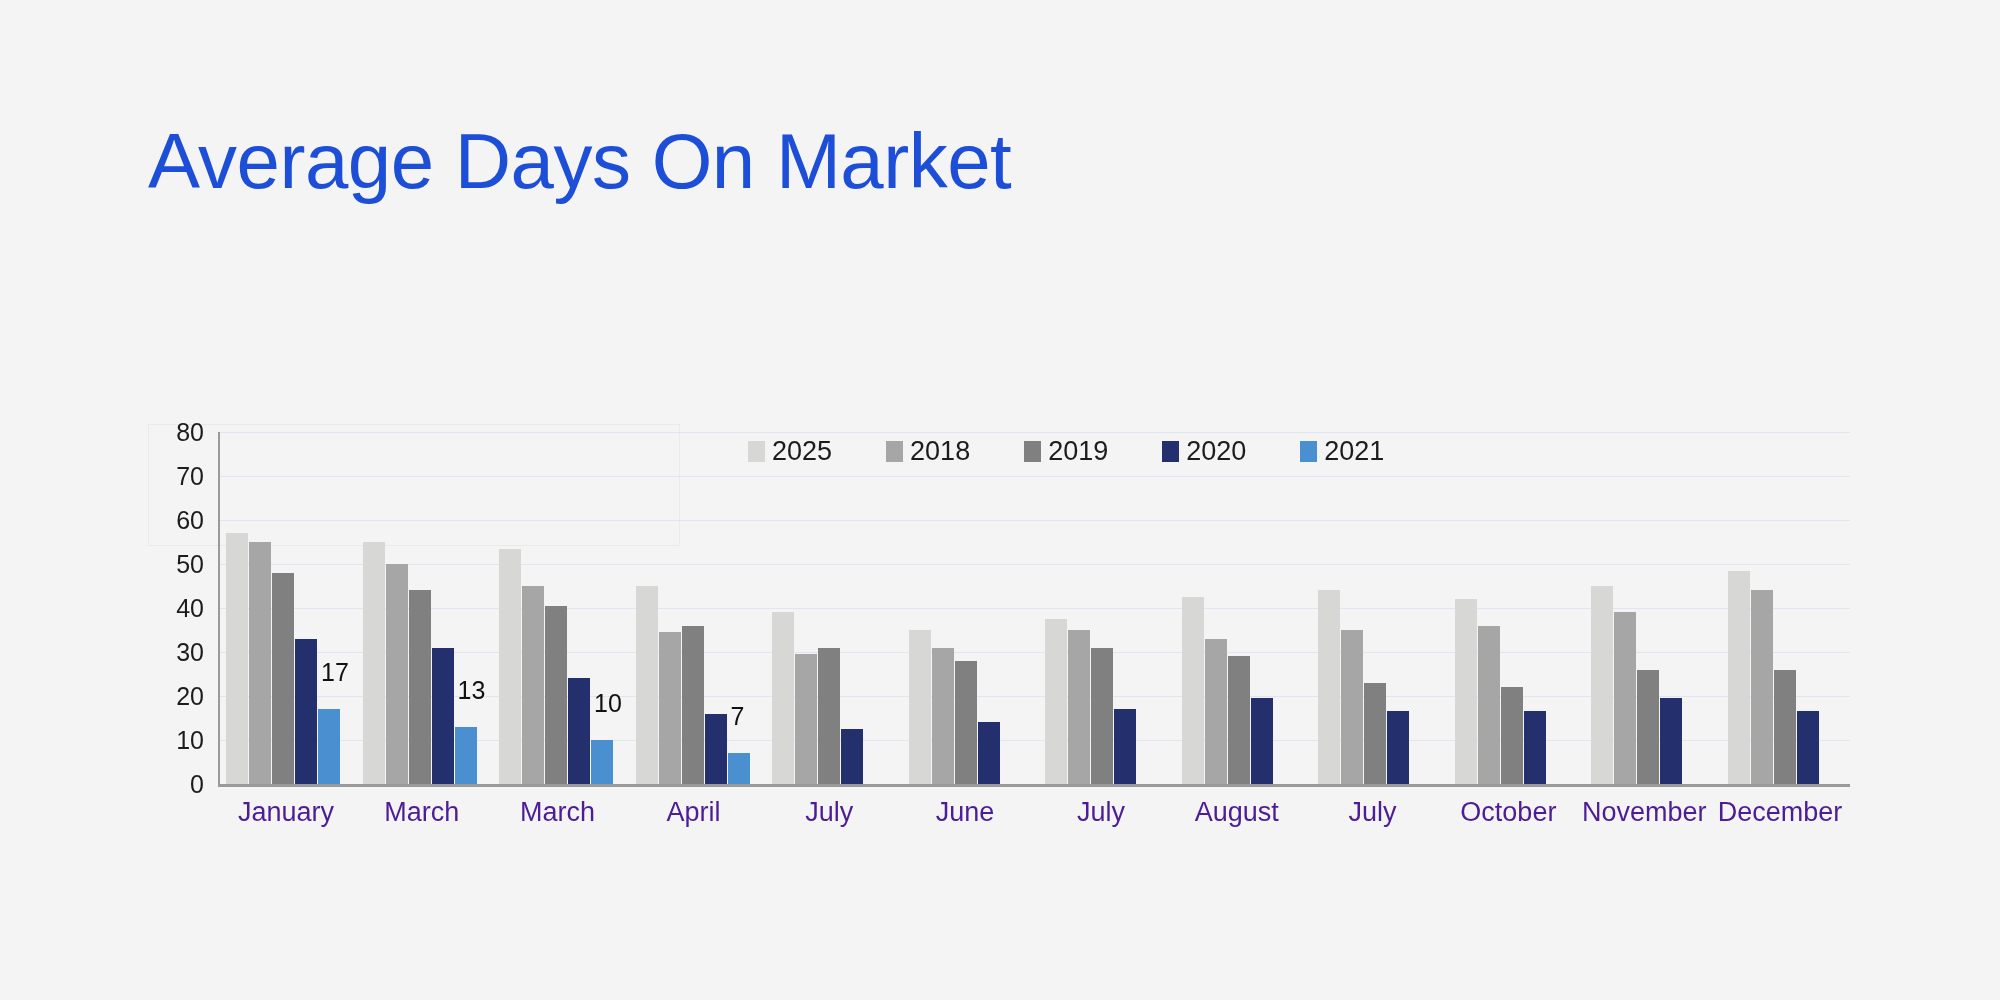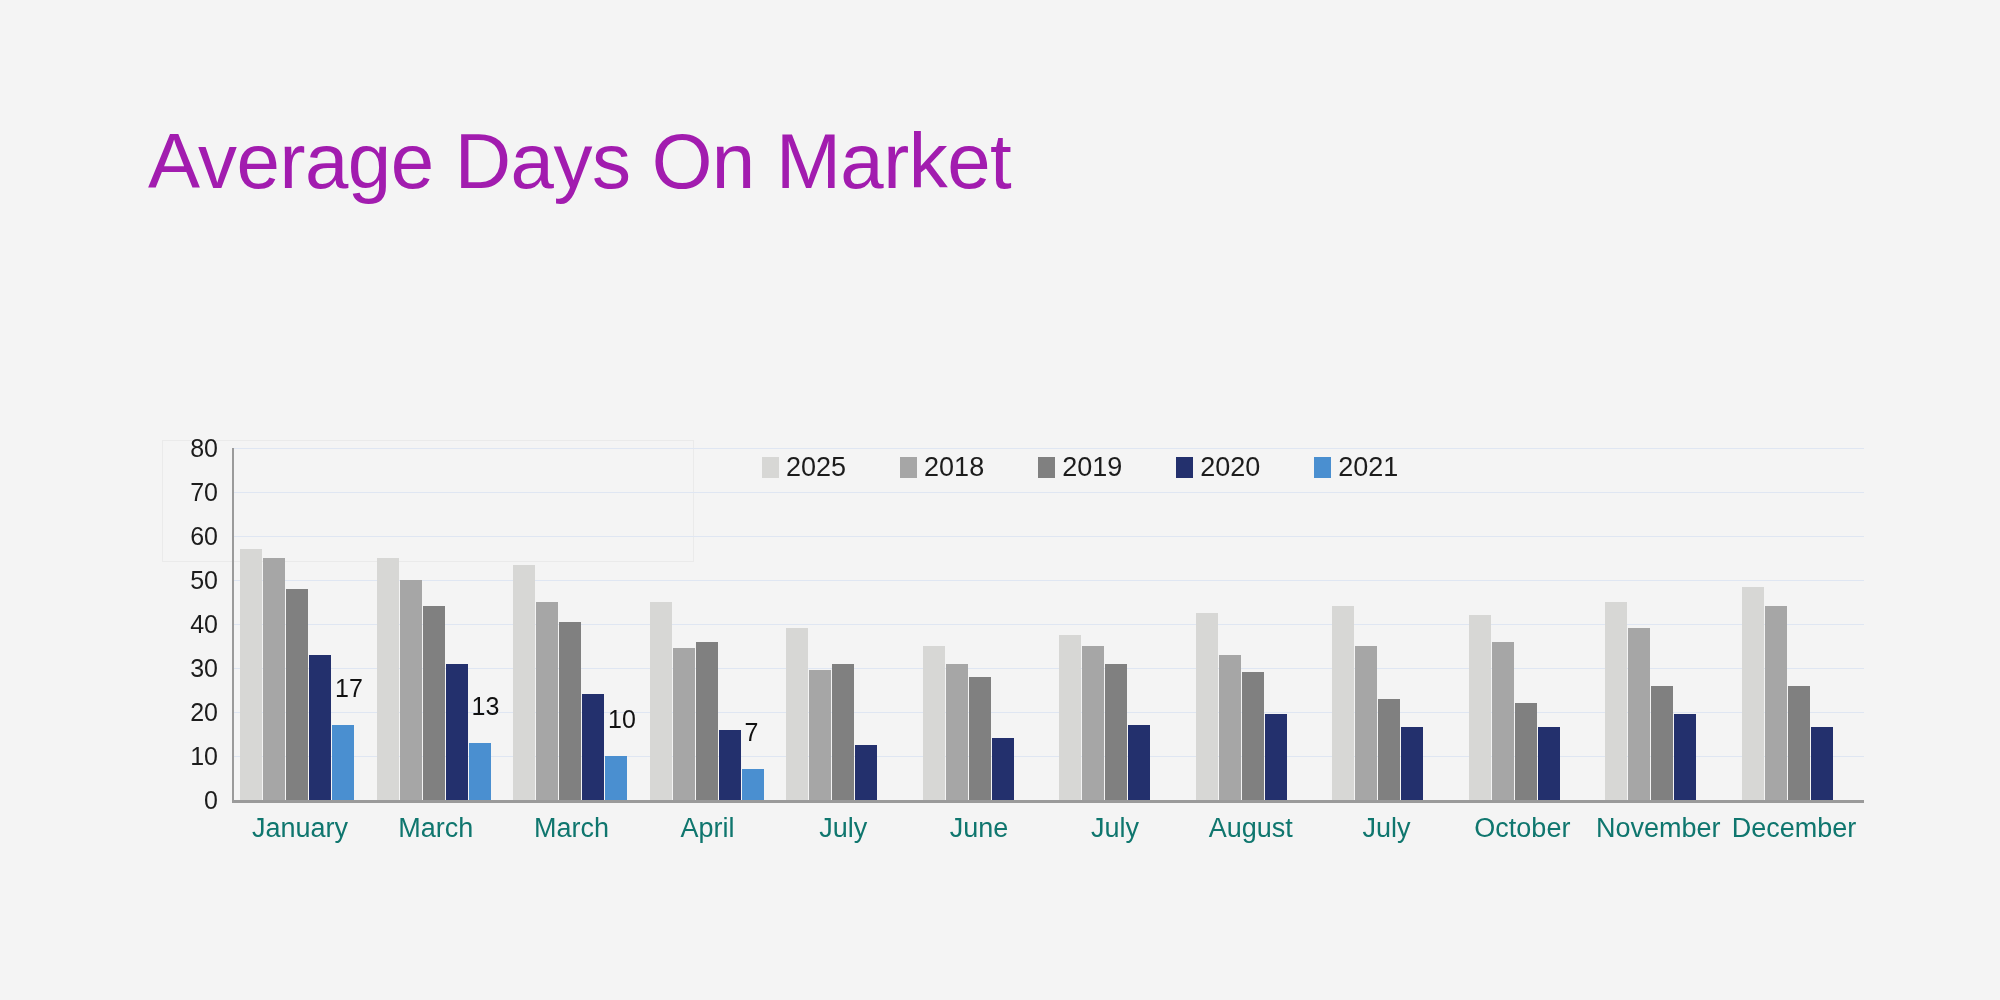--- a/index.html
+++ b/index.html
@@ -24,41 +24,40 @@
   #header {
     position: absolute;
     left: 148px;
     top: 118px;
     width: 1700px;
   }
   #chart-title {
     font-size: 78px;
     line-height: 86px;
     font-weight: 400;
-    color: #a21caf;
+    color: #1d4ed8;
     letter-spacing: -0.5px;
     white-space: nowrap;
   }
   #chart-subtitle {
     margin-top: 14px;
     font-size: 28px;
     line-height: 34px;
     font-weight: 400;
     color: #3d4780;
     white-space: nowrap;
   }
 
   
   #chart-area {
     position: absolute;
-    left: 162px;
+    left: 148px;
     top: 424px;
     width: 1700px;
     height: 420px;
-    margin-top: 16px;
   }
 
   
   #chart-ghost-panel {
     position: absolute;
     left: 0px;
     top: 0px;
     width: 530px;
     height: 120px;
     border: 1px solid #eaeaea;
@@ -139,21 +138,21 @@
     left: 70px;
     top: 372px;
     width: 1630px;
     display: flex;
   }
   .x-tick {
     flex: 1 1 0;
     text-align: center;
     font-size: 27px;
     line-height: 32px;
-    color: #0f766e;
+    color: #4c1d95;
     white-space: nowrap;
   }
 
   
   #legend {
     position: absolute;
     left: 600px;
     top: 14px;
     display: flex;
     gap: 54px;

